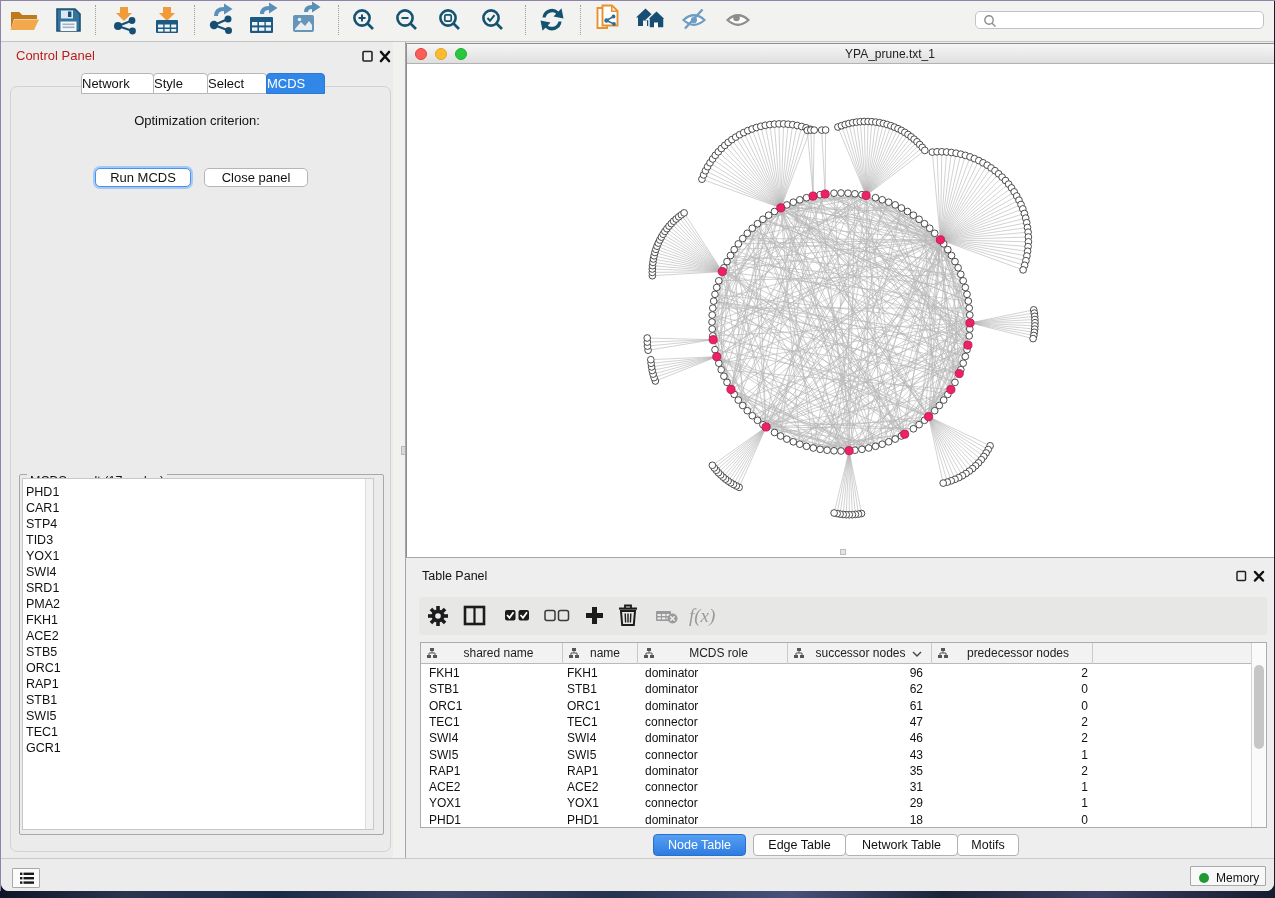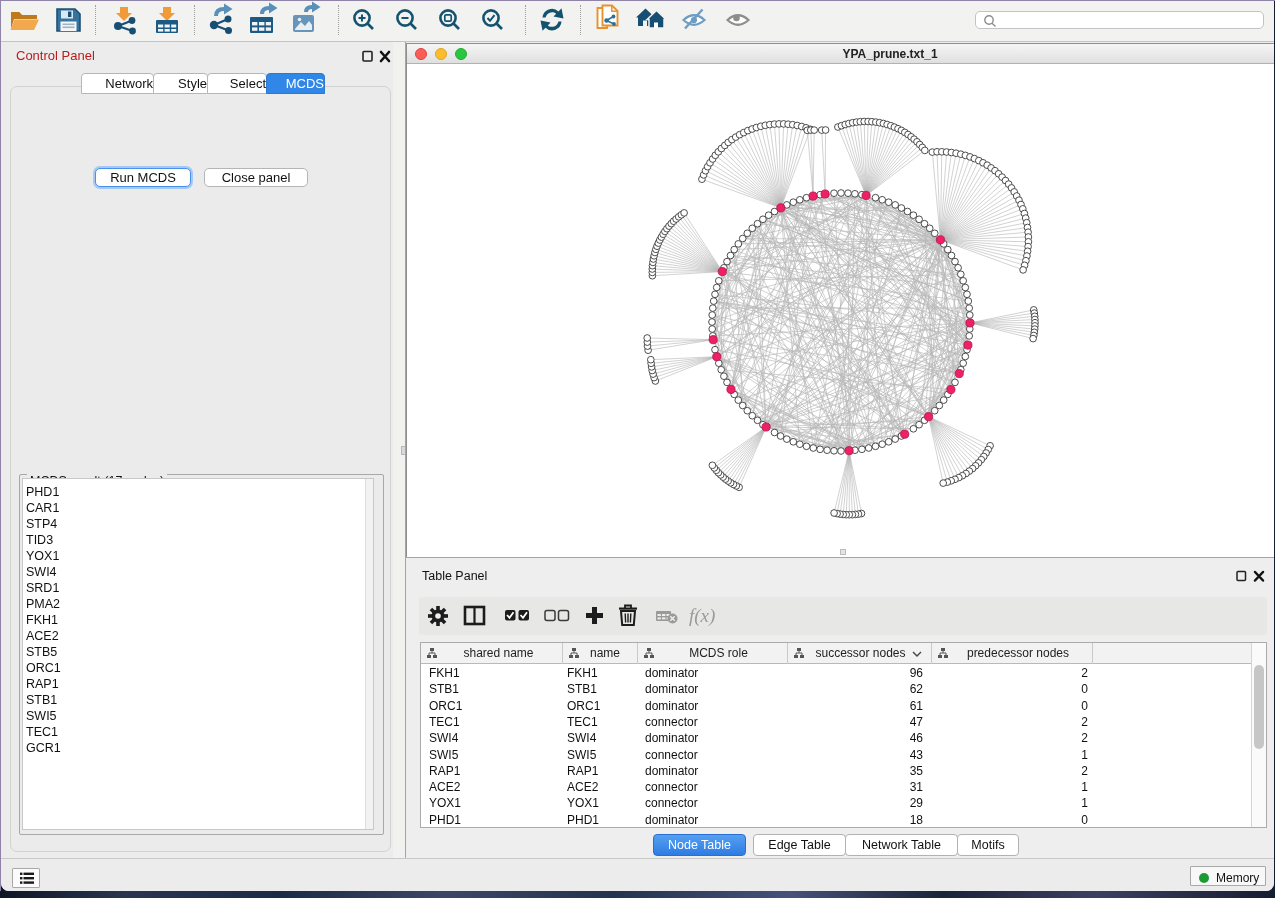--- a/index.html
+++ b/index.html
@@ -6,33 +6,33 @@
 html,body { width:1275px; height:898px; overflow:hidden; }
 body { font-family:"Liberation Sans", sans-serif; background:linear-gradient(90deg,#0e1626 0%,#2a3550 10%,#1b2b45 22%,#3e4668 35%,#24334e 48%,#47517a 62%,#1a2438 74%,#3c3f63 86%,#151d30 100%); position:relative; }
 #win { position:absolute; left:1px; top:0; width:1273px; height:891px; background:#ececec; border-radius:0 0 8px 8px; overflow:hidden; }
 #topline { position:absolute; left:0; top:0; width:1275px; height:1px; background:#8f84a8; z-index:9; }
 #leftline { position:absolute; left:0; top:0; width:1px; height:891px; background:#8f84a8; z-index:9; }
 #toolbar { position:absolute; left:0; top:0; width:1274px; height:42px; background:#f2f2f1; border-bottom:1px solid #c4c4c4; }
 .tsep { position:absolute; top:5px; height:30px; width:0; border-left:1px dotted #9f9f9f; }
 #search { position:absolute; left:974px; top:11px; width:289px; height:18px; background:#fff; border:1px solid #c3c3c3; border-radius:5px; }
 #cp { position:absolute; left:0; top:42px; width:392px; height:817px; background:#ececec; }
 #cpbody { position:absolute; left:9px; top:44px; width:381px; height:766px; background:#ebebeb; border:1px solid #d2d2d2; border-radius:7px; }
-.tab { position:absolute; top:30.5px; height:21px; z-index:3; background:#fff; border:1px solid #b6b6b6; border-radius:4px 4px 0 0; font-size:13px; color:#111; text-align:right; line-height:20px; }
+.tab { position:absolute; top:30.5px; height:21px; z-index:3; background:#fff; border:1px solid #b6b6b6; border-radius:4px 4px 0 0; font-size:13px; color:#111; text-align:left; line-height:20px; }
 .tabsel { background:#3087e8; border-color:#2a79d4; color:#fff; }
 #dd { position:absolute; left:44px; top:94.5px; width:313px; height:20px; background:#fff; border:1px solid #b9b9b9; border-radius:5px; font-size:13px; color:#111; line-height:18px; padding-left:13px; }
 #ddbtn { position:absolute; right:-1px; top:-1px; width:20px; height:20px; border-radius:0 5px 5px 0; background:linear-gradient(#5a9cf4,#2268dc); }
 .btn { position:absolute; top:126px; height:19px; background:#fff; border:1px solid #b5b5b5; border-radius:5px; font-size:13px; color:#111; text-align:center; line-height:17px; }
 #runbtn { left:94px; width:96px; border:1px solid #4a90ee; box-shadow:0 0 0 2px #a5c8f5; }
 #closebtn { left:203px; width:104px; }
 #fieldset { position:absolute; left:18px; top:432px; width:365px; height:361px; border:1px solid #a8a8a8; border-radius:2px; }
 #fslegend { position:absolute; left:7px; top:-8px; background:#ebebeb; padding:0 3px; font-size:12.5px; color:#111;margin-top:7px; }
 #fslist { position:absolute; left:2px; top:3px; width:352px; height:352px; background:#fff; border:1px solid #c8c8c8; font-size:12.5px; color:#111; line-height:16px; padding:5px 0 0 3px; }
 #fsscroll { position:absolute; right:0; top:0; width:8px; height:350px; background:#f2f2f2; border-left:1px solid #ddd; }
 #split { position:absolute; left:392px; top:42px; width:13px; height:817px; background:#f1f1f0; }
-#netwin { position:absolute; left:405px; top:43px; width:869px; height:514px; border:1px solid #8f8f8f; border-right:none; border-bottom:none; background:#fff;font-weight:bold; }
+#netwin { position:absolute; left:405px; top:43px; width:869px; height:514px; border:1px solid #8f8f8f; border-right:none; border-bottom:none; background:#fff; }
 #nettitle { position:absolute; left:0; top:0; width:868px; height:20px; background:linear-gradient(#f6f6f6,#dfdfdf); border-bottom:1px solid #b2b2b2; }
 .tl { position:absolute; top:4px; width:12px; height:12px; border-radius:50%; }
 #netcanvas { position:absolute; left:0; top:21px; width:868px; height:492px; background:#fff; }
 #tp { position:absolute; left:405px; top:557px; width:868px; height:302px; background:#eeeeee; border-top:1px solid #a5a5a5; }
 #tptable { position:absolute; left:14px; top:84px; width:847px; height:186px; background:#fff; border:1px solid #ababab; }
 #thead { position:absolute; left:0; top:0; width:845px; height:21px; background:#f2f2f2; border-bottom:1px solid #b9b9b9; font-size:12px; color:#222; }
 .th { position:absolute; top:0; height:21px; border-right:1px solid #c9c9c9; }
 .thlab { position:absolute; top:3px; width:100%; text-align:center; }
 .row { position:absolute; width:845px; height:16.3px; font-size:12px; color:#111; }
 .c0 { position:absolute; left:8px; top:1px; }
@@ -188,20 +188,21 @@
  <div style="position:absolute;left:15px;top:6px;font-size:13px;color:#b91c1c">Control Panel</div>
  <svg width="40" height="14" style="position:absolute;left:356px;top:8px">
   <rect x="6" y="1.5" width="9" height="9.5" fill="none" stroke="#222" stroke-width="1.6" rx="1"></rect>
   <path d="M24 2 L32 11 M32 2 L24 11" stroke="#111" stroke-width="2.6" stroke-linecap="round"></path>
  </svg>
  <div class="tab" style="left:80px;width:73px">Network</div>
  <div class="tab" style="left:152px;width:55px">Style</div>
  <div class="tab" style="left:206px;width:60px">Select</div>
  <div class="tab tabsel" style="left:265px;width:59px">MCDS</div>
  <div id="cpbody"></div>
+ <div style="position:absolute;left:0;top:71px;width:392px;text-align:center;font-size:13px;color:#111">Optimization criterion:</div>
  <div class="btn" id="runbtn">Run MCDS</div>
  <div class="btn" id="closebtn">Close panel</div>
  <div id="fieldset">
    <div id="fslegend">MCDS result (17 nodes)</div>
    <div id="fslist">PHD1<br>CAR1<br>STP4<br>TID3<br>YOX1<br>SWI4<br>SRD1<br>PMA2<br>FKH1<br>ACE2<br>STB5<br>ORC1<br>RAP1<br>STB1<br>SWI5<br>TEC1<br>GCR1
      <div id="fsscroll"></div>
    </div>
  </div>
 </div>
 <div id="split">

